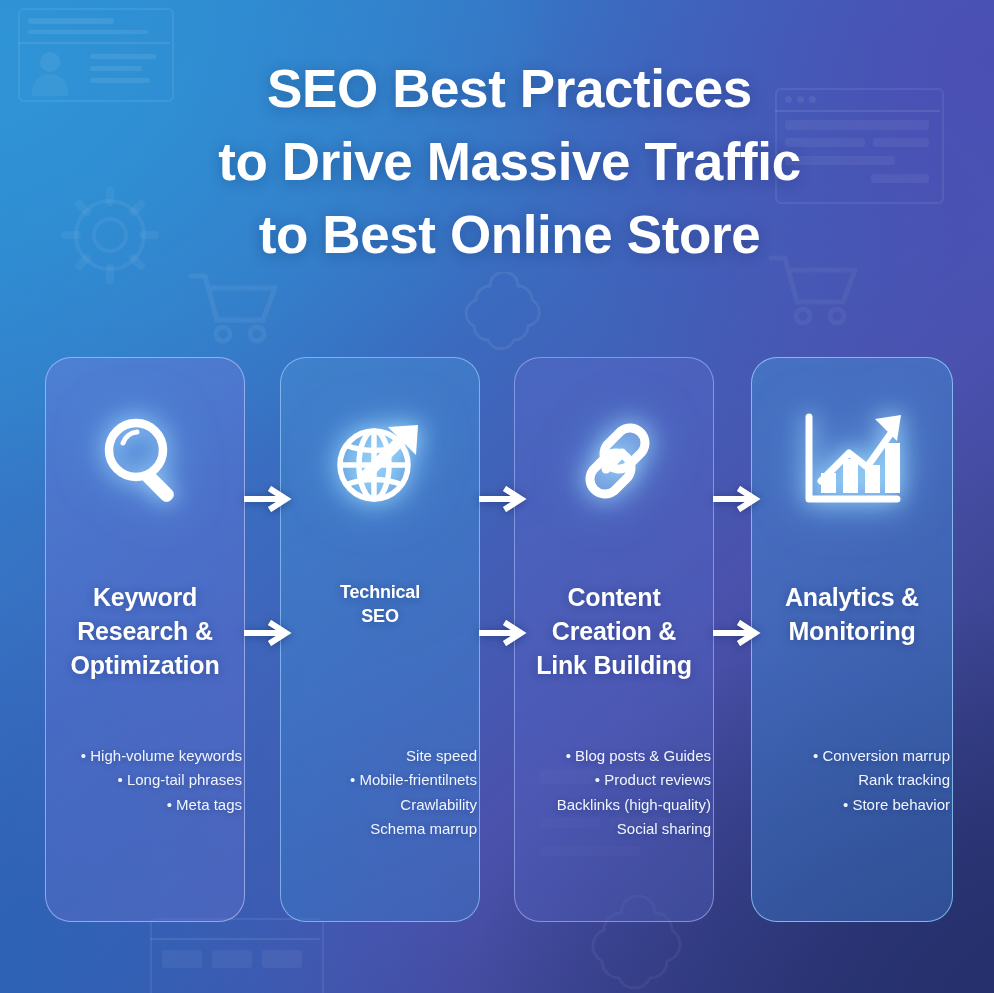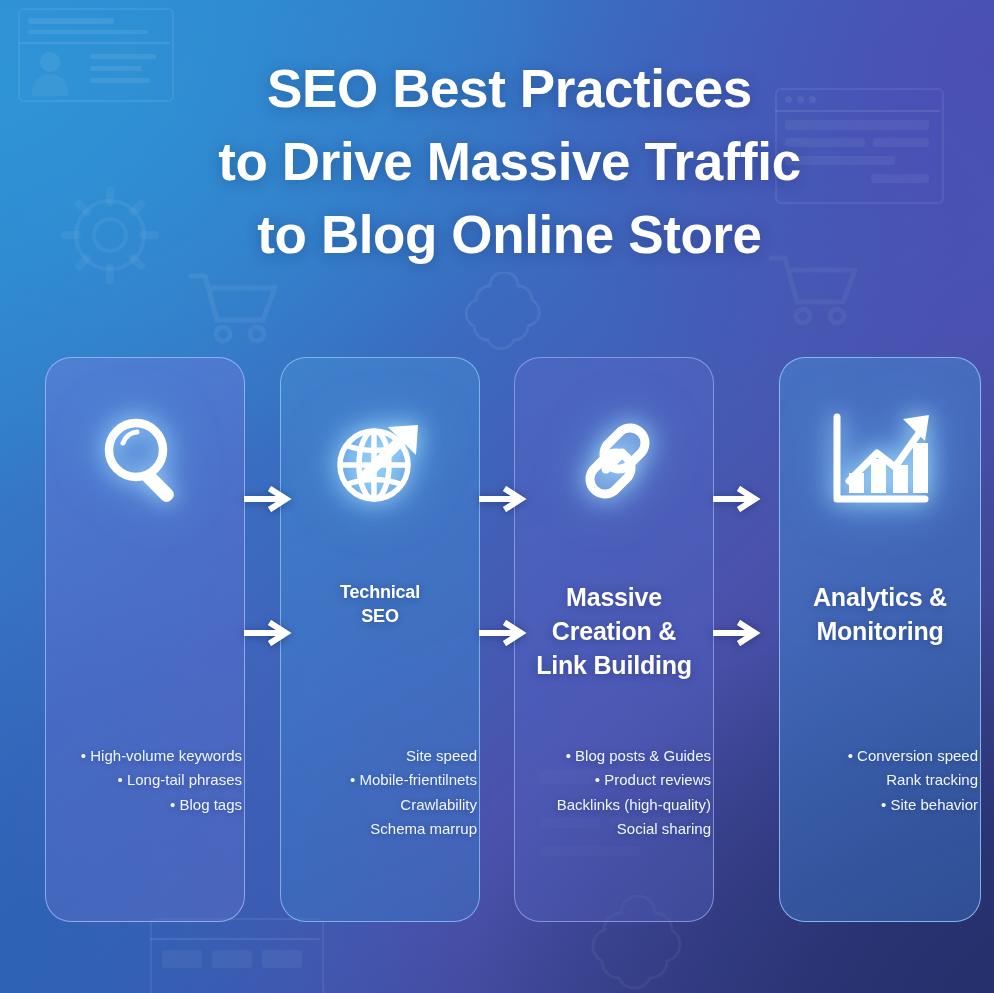--- a/index.html
+++ b/index.html
@@ -46,21 +46,21 @@
     background:linear-gradient(160deg, rgba(104,124,216,0.50) 0%, rgba(92,110,206,0.46) 55%, rgba(98,112,200,0.42) 100%);
     border:1.6px solid rgba(186,200,255,0.66);}
   .card2{left:280px;width:200px;
     background:linear-gradient(160deg, rgba(71,140,210,0.52) 0%, rgba(62,127,203,0.50) 60%, rgba(60,118,196,0.46) 100%);
     border:1.6px solid rgba(150,205,250,0.70);}
   .card3{left:514px;width:200px;
     background:linear-gradient(160deg, rgba(88,106,200,0.46) 0%, rgba(80,98,192,0.44) 55%, rgba(82,96,186,0.40) 100%);
     border:1.6px solid rgba(176,192,252,0.58);}
   .card4{left:751px;width:202px;
     background:linear-gradient(160deg, rgba(70,134,206,0.56) 0%, rgba(62,122,200,0.52) 60%, rgba(58,112,192,0.48) 100%);
-    border:1.6px solid rgba(150,208,252,0.78);margin-left:28px;}
+    border:1.6px solid rgba(150,208,252,0.78);}
 
   .icon-wrap{
     position:absolute;top:0;left:0;width:100%;height:205px;
     display:flex;align-items:center;justify-content:center;
   }
   .glow{filter:drop-shadow(0 0 11px rgba(170,225,255,0.95)) drop-shadow(0 0 22px rgba(120,200,255,0.55));}
 
   .card-title{
     position:absolute;left:6px;right:6px;top:222px;
     text-align:center;color:#fff;font-weight:bold;font-size:25px;
@@ -167,36 +167,41 @@
   <div class="wm" style="left:540px;top:770px;width:230px;height:150px;">
     <div class="wm-fill" style="left:0;top:0;width:120px;height:14px;opacity:0.7;"></div>
     <div class="wm-fill" style="left:0;top:48px;width:60px;height:10px;opacity:0.6;"></div>
     <div class="wm-fill" style="left:70px;top:48px;width:60px;height:10px;opacity:0.6;"></div>
     <div class="wm-fill" style="left:0;top:76px;width:100px;height:10px;opacity:0.6;"></div>
   </div>
 
   <div class="title">
     <span class="ln">SEO Best Practices</span>
     <span class="ln">to Drive Massive Traffic</span>
-    <span class="ln">to Blog Online Store</span>
+    <span class="ln">to Best Online Store</span>
   </div>
 
   <div class="card card1">
     <div class="inner">
       <div class="icon-wrap">
         <svg class="glow" width="104" height="104" viewBox="0 0 104 104">
           <circle cx="43" cy="41" r="27" fill="none" stroke="#ffffff" stroke-width="8.5"></circle>
           <path d="M30 34 a16 16 0 0 1 14 -11" fill="none" stroke="#ffffff" stroke-width="5" stroke-linecap="round"></path>
           <rect x="58" y="58" width="14" height="38" rx="6" transform="rotate(-45 65 77)" fill="#ffffff"></rect>
         </svg>
       </div>
+      <div class="card-title">
+        <span class="ln">Keyword</span>
+        <span class="ln">Research &amp;</span>
+        <span class="ln">Optimization</span>
+      </div>
       <div class="bullets">
         <span class="bl">• High-volume keywords</span>
         <span class="bl">• Long-tail phrases</span>
-        <span class="bl">• Blog tags</span>
+        <span class="bl">• Meta tags</span>
       </div>
     </div>
   </div>
 
   <div class="card card2">
     <div class="inner">
       <div class="icon-wrap">
         <svg class="glow" width="104" height="104" viewBox="0 0 104 104">
           <g fill="none" stroke="#ffffff" stroke-width="5.5">
             <circle cx="46" cy="56" r="34"></circle>
@@ -228,21 +233,21 @@
       <div class="icon-wrap">
         <svg class="glow" width="104" height="104" viewBox="0 0 104 104">
           <g fill="none" stroke="#ffffff" stroke-width="10" stroke-linecap="round">
             <path d="M59 22 a15 15 0 0 1 21 21 L66 57 a15 15 0 0 1 -21 -21 Z" stroke-width="9"></path>
             <path d="M45 47 a15 15 0 0 1 21 21 L52 82 a15 15 0 0 1 -21 -21 Z" stroke-width="9"></path>
           </g>
           <line x1="44" y1="60" x2="60" y2="44" stroke="#ffffff" stroke-width="9" stroke-linecap="round"></line>
         </svg>
       </div>
       <div class="card-title">
-        <span class="ln">Massive</span>
+        <span class="ln">Content</span>
         <span class="ln">Creation &amp;</span>
         <span class="ln">Link Building</span>
       </div>
       <div class="bullets">
         <span class="bl">• Blog posts &amp; Guides</span>
         <span class="bl">• Product reviews</span>
         <span class="bl">Backlinks (high-quality)</span>
         <span class="bl">Social sharing</span>
       </div>
     </div>
@@ -259,23 +264,23 @@
           <rect x="88" y="34" width="15" height="50" fill="#ffffff"></rect>
           <path d="M24 72 L52 44 L70 58 L97 20" fill="none" stroke="#ffffff" stroke-width="7" stroke-linecap="round" stroke-linejoin="round"></path>
           <path d="M78 10 L104 6 L100 32 Z" fill="#ffffff"></path>
         </svg>
       </div>
       <div class="card-title">
         <span class="ln">Analytics &amp;</span>
         <span class="ln">Monitoring</span>
       </div>
       <div class="bullets">
-        <span class="bl">• Conversion speed</span>
+        <span class="bl">• Conversion marrup</span>
         <span class="bl">Rank tracking</span>
-        <span class="bl">• Site behavior</span>
+        <span class="bl">• Store behavior</span>
       </div>
     </div>
   </div>
 
   <div class="arrow" style="left:244px;top:486px;">
     <svg width="50" height="26" viewBox="0 0 50 26">
         <path d="M0 13 H34 M28 4 L42 13 L28 22" fill="none" stroke="#ffffff" stroke-width="6" stroke-linecap="square" stroke-linejoin="miter"></path>
       </svg>
   </div>
   <div class="arrow" style="left:244px;top:620px;">

